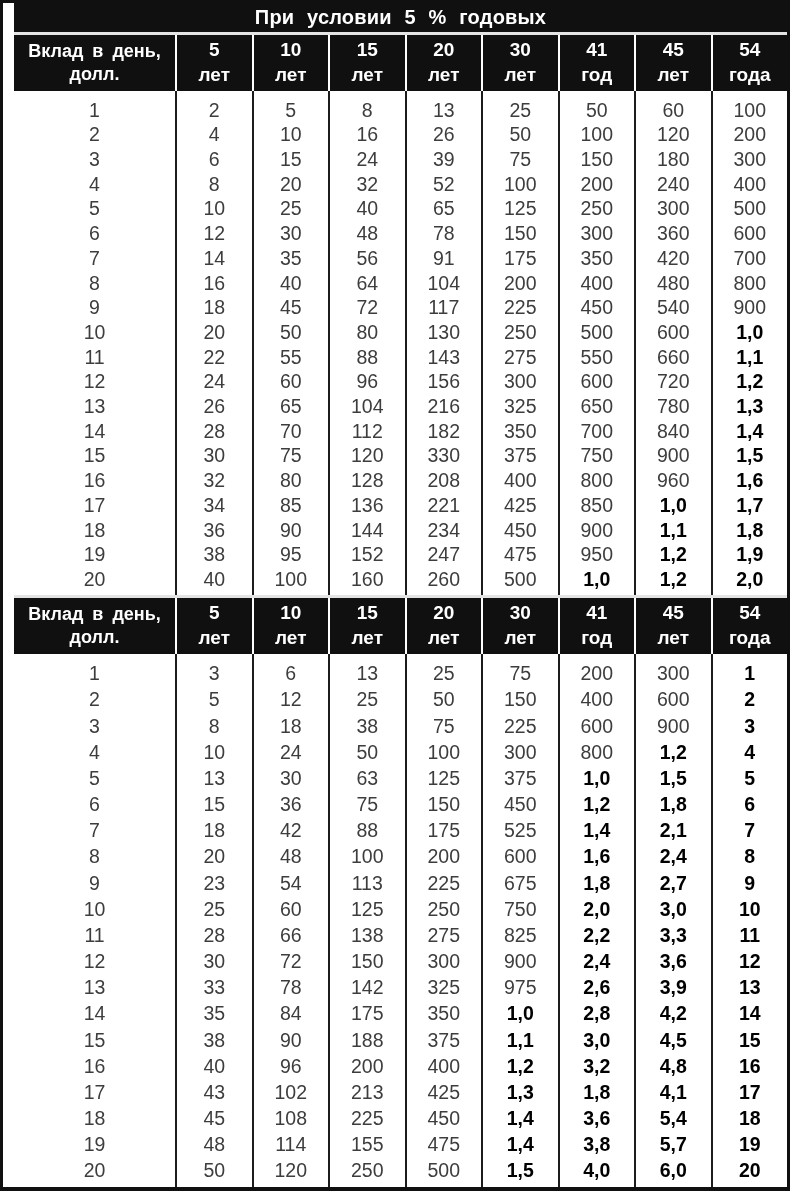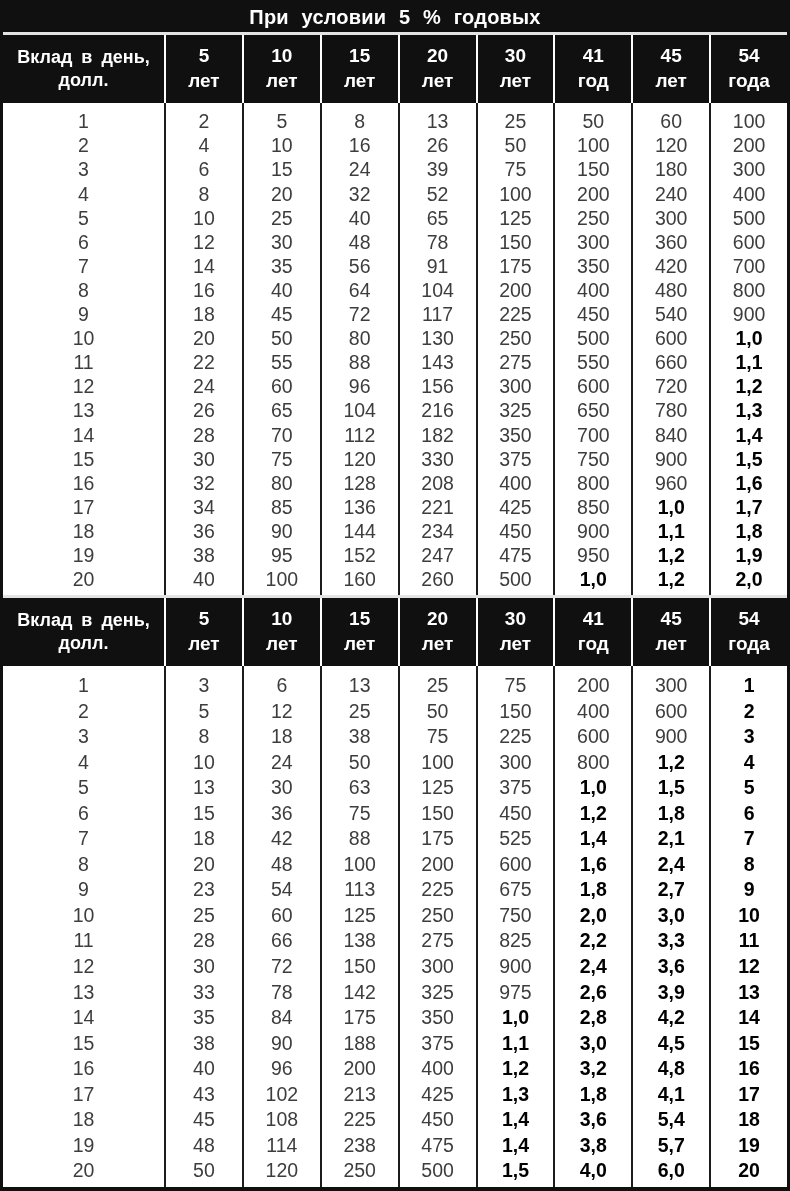--- a/index.html
+++ b/index.html
@@ -3,30 +3,31 @@
 <meta charset="utf-8">
 <style>
   html,body { margin:0; padding:0; background:#ffffff; }
   .page {
     width:790px; height:1191px; box-sizing:border-box;
     background:#ffffff;
     border:3px solid #101010; border-bottom-width:4px;
     display:flex; flex-direction:column;
     font-family:"Liberation Sans", sans-serif;
     overflow:hidden;
+    padding-left:11px;
   }
   .tsec { display:flex; flex-direction:column; flex:1 1 0; min-height:0; }
   .title-band {
     flex:none; height:29px; background:#101010; color:#ffffff;
     display:flex; align-items:center; justify-content:center;
     font-weight:bold; font-size:20px; word-spacing:7px; letter-spacing:.2px;
   }
   .band-gap { flex:none; height:3px; background:#e4e4e4; }
   .thead {
-    flex:none; height:68px; background:#101010; color:#ffffff;
+    flex:none; height:56px; background:#101010; color:#ffffff;
     display:grid; grid-template-columns:161px repeat(8, 1fr);
   }
   .th {
     display:flex; flex-direction:column; align-items:center; justify-content:center;
     font-weight:bold; font-size:19px; line-height:1.3;
     border-left:2px solid #ffffff;
   }
   .th.first { border-left:none; font-size:18px; word-spacing:4px; }
   .tbody {
     flex:1 1 0; min-height:0; background:#ffffff;
@@ -411,21 +412,21 @@
           <div class="tcell">113</div>
           <div class="tcell">125</div>
           <div class="tcell">138</div>
           <div class="tcell">150</div>
           <div class="tcell">142</div>
           <div class="tcell">175</div>
           <div class="tcell">188</div>
           <div class="tcell">200</div>
           <div class="tcell">213</div>
           <div class="tcell">225</div>
-          <div class="tcell">238</div>
+          <div class="tcell">155</div>
           <div class="tcell">250</div>
         </div>
         <div class="tcol">
           <div class="tcell">25</div>
           <div class="tcell">50</div>
           <div class="tcell">75</div>
           <div class="tcell">100</div>
           <div class="tcell">125</div>
           <div class="tcell">150</div>
           <div class="tcell">175</div>

